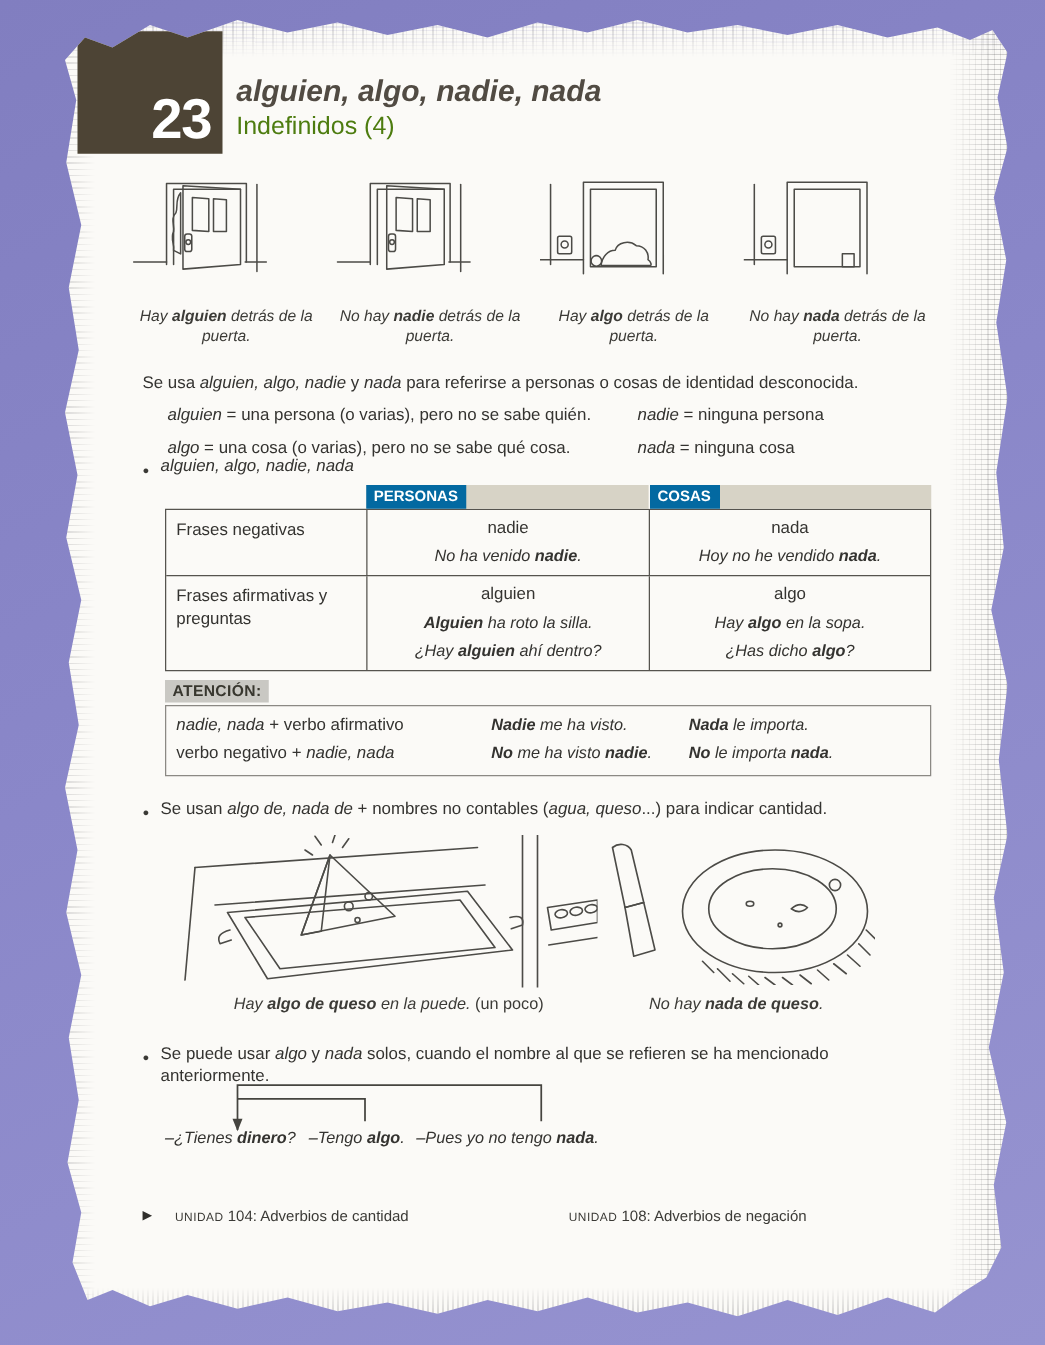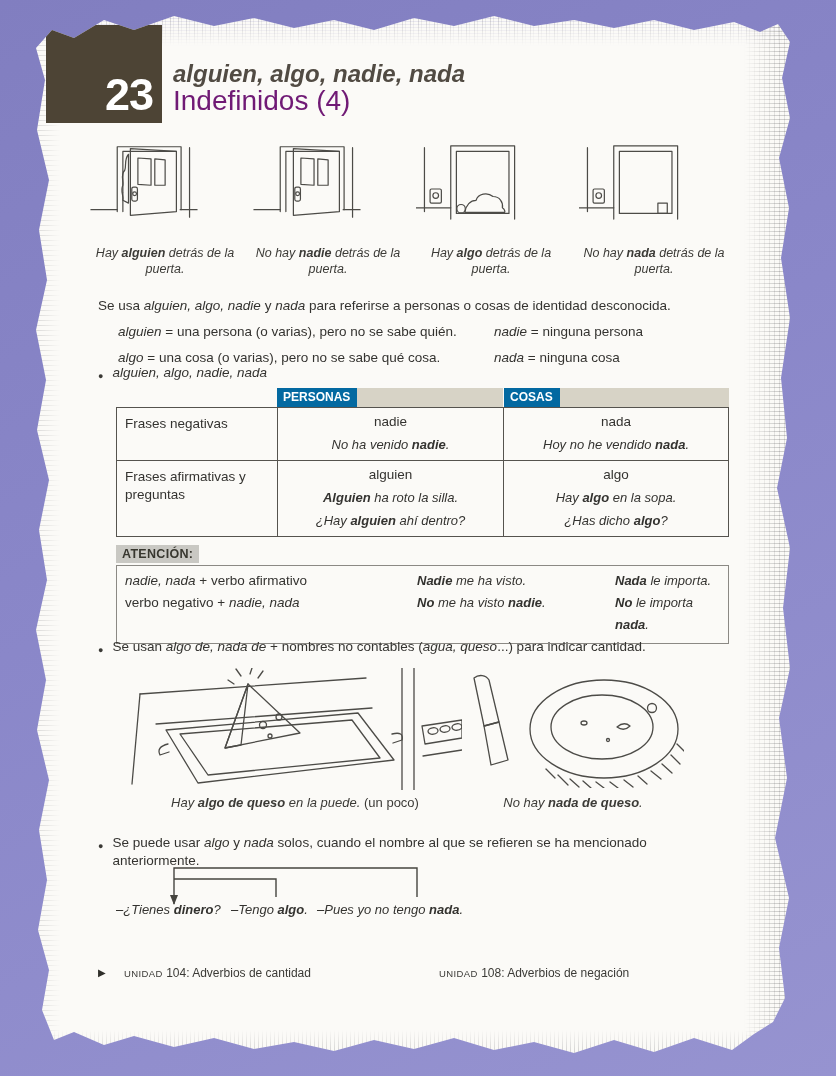--- a/index.html
+++ b/index.html
@@ -3,21 +3,21 @@
 <meta charset="utf-8">
 <style>
   html,body{margin:0;padding:0;}
   body{
     width:836px;height:1076px;position:relative;overflow:hidden;
     background:linear-gradient(155deg,#817ec0 0%,#8a87c9 45%,#9693d0 100%);
     font-family:"Liberation Sans","DejaVu Sans",sans-serif;
     color:#343330;
   }
   #paper{
-    position:absolute;left:34px;top:8px;width:756px;height:1048px;
+    position:absolute;left:50px;top:8px;width:756px;height:1048px;
     background:#fbfaf7;
     clip-path:polygon(2px 40px,18px 22px,40px 30px,70px 12px,100px 22px,140px 8px,180px 18px,220px 10px,260px 20px,300px 12px,340px 22px,380px 10px,420px 18px,460px 8px,500px 18px,540px 12px,580px 20px,620px 12px,660px 22px,700px 14px,726px 24px,744px 16px,756px 34px,748px 70px,756px 110px,745px 150px,755px 200px,747px 250px,756px 310px,747px 370px,753px 430px,743px 480px,756px 540px,749px 600px,756px 660px,745px 710px,753px 770px,741px 830px,755px 890px,745px 940px,751px 990px,739px 1014px,720px 1026px,698px 1042px,660px 1030px,620px 1044px,580px 1032px,540px 1045px,500px 1034px,460px 1042px,420px 1030px,380px 1041px,340px 1032px,300px 1043px,260px 1034px,220px 1041px,180px 1030px,140px 1039px,100px 1028px,70px 1037px,40px 1024px,20px 1032px,8px 1002px,15px 962px,4px 922px,13px 872px,5px 822px,15px 772px,3px 722px,12px 672px,2px 622px,13px 572px,5px 522px,15px 472px,3px 422px,12px 372px,2px 322px,13px 272px,5px 222px,15px 172px,3px 122px,11px 72px);
   }
   .noise{position:absolute;pointer-events:none;}
   #noise-top{left:0;right:0;top:0;height:38px;
     background:
       repeating-linear-gradient(90deg,rgba(45,45,55,.20) 0 1px,transparent 1px 3px,rgba(45,45,55,.10) 3px 4px,transparent 4px 8px),
       repeating-linear-gradient(0deg,rgba(122,119,188,.18) 0 1px,transparent 1px 3px);
     -webkit-mask:linear-gradient(#000 15%,transparent);mask:linear-gradient(#000 15%,transparent);}
   #noise-right{top:0;bottom:0;right:0;width:46px;
@@ -33,21 +33,21 @@
     -webkit-mask:linear-gradient(to right,#000 20%,transparent);mask:linear-gradient(to right,#000 20%,transparent);}
 
   .it{font-style:italic}.bi{font-weight:700;font-style:italic}
   .sc{font-size:9.5px;letter-spacing:.4px}
 
   #unit-box{position:absolute;left:12px;top:17px;width:116px;height:98px;background:#4d4435;
     display:flex;align-items:flex-end;justify-content:flex-end;box-sizing:border-box;padding:0 9px 6px 0;}
   #unit-number{color:#ffffff;font-size:45px;font-weight:700;line-height:1;letter-spacing:-1px;}
   #titles{position:absolute;left:139px;top:53px;}
   #unit-title{font-size:24px;font-weight:700;font-style:italic;color:#514b43;line-height:26px;}
-  #unit-subtitle{font-size:28px;color:#701a75;line-height:28px;}
+  #unit-subtitle{font-size:20px;color:#4d7c0f;line-height:28px;}
 
   #doors{position:absolute;left:56px;top:134px;width:652px;display:flex;}
   .door-fig{width:163px;display:flex;flex-direction:column;}
   .door-cap{font-size:12.5px;line-height:16px;color:#3c3b37;text-align:center;margin-top:9px;width:150px;}
 
   .ill *{fill:none;stroke:#4c4b47;stroke-width:1.3;stroke-linecap:round;stroke-linejoin:round;}
 
   #intro{position:absolute;left:64px;top:288px;width:676px;font-size:13.5px;line-height:19px;}
   #defs{margin:7px 0 0 20px;display:grid;grid-template-columns:376px auto;row-gap:7px;}
 
@@ -68,21 +68,21 @@
   .gt-row + .gt-row{border-top:1.2px solid #55534e;}
   .gt-cell{padding:7px 8px;font-size:13.5px;line-height:18px;}
   .gt-cell + .gt-cell{border-left:1.2px solid #55534e;}
   .gt-c{text-align:center;padding:6px 6px 8px;}
   .gt-word{line-height:15px;}
   .gt-ex{margin-top:8px;line-height:15px;font-size:13px;}
 
   #atn{position:absolute;left:82px;top:536px;width:613px;}
   #atn-label{display:inline-block;background:#c9c8c3;color:#38372f;font-weight:700;font-size:12.5px;padding:2px 6px;letter-spacing:.3px;}
   #atn-box{border:1px solid #8b8984;margin-top:2px;padding:4px 8px 7px;font-size:13.5px;box-sizing:border-box;}
-  .atn-row{display:grid;grid-template-columns:252px 158px auto;line-height:22px;gap:40px;}
+  .atn-row{display:grid;grid-template-columns:252px 158px auto;line-height:22px;}
   .atn-ex{font-size:13px;}
 
   #fridge-svg{position:absolute;left:96px;top:660px;}
   #plate-svg{position:absolute;left:428px;top:664px;}
   .ill-cap{position:absolute;font-size:13px;color:#3c3b37;text-align:center;line-height:17px;}
   #cap-fridge{left:96px;top:786px;width:330px;}
   #cap-plate{left:428px;top:786px;width:222px;}
 
   #diagram{position:absolute;left:0;top:856px;}
   #diagram path{fill:none;stroke:#45443f;stroke-width:1.4;}

